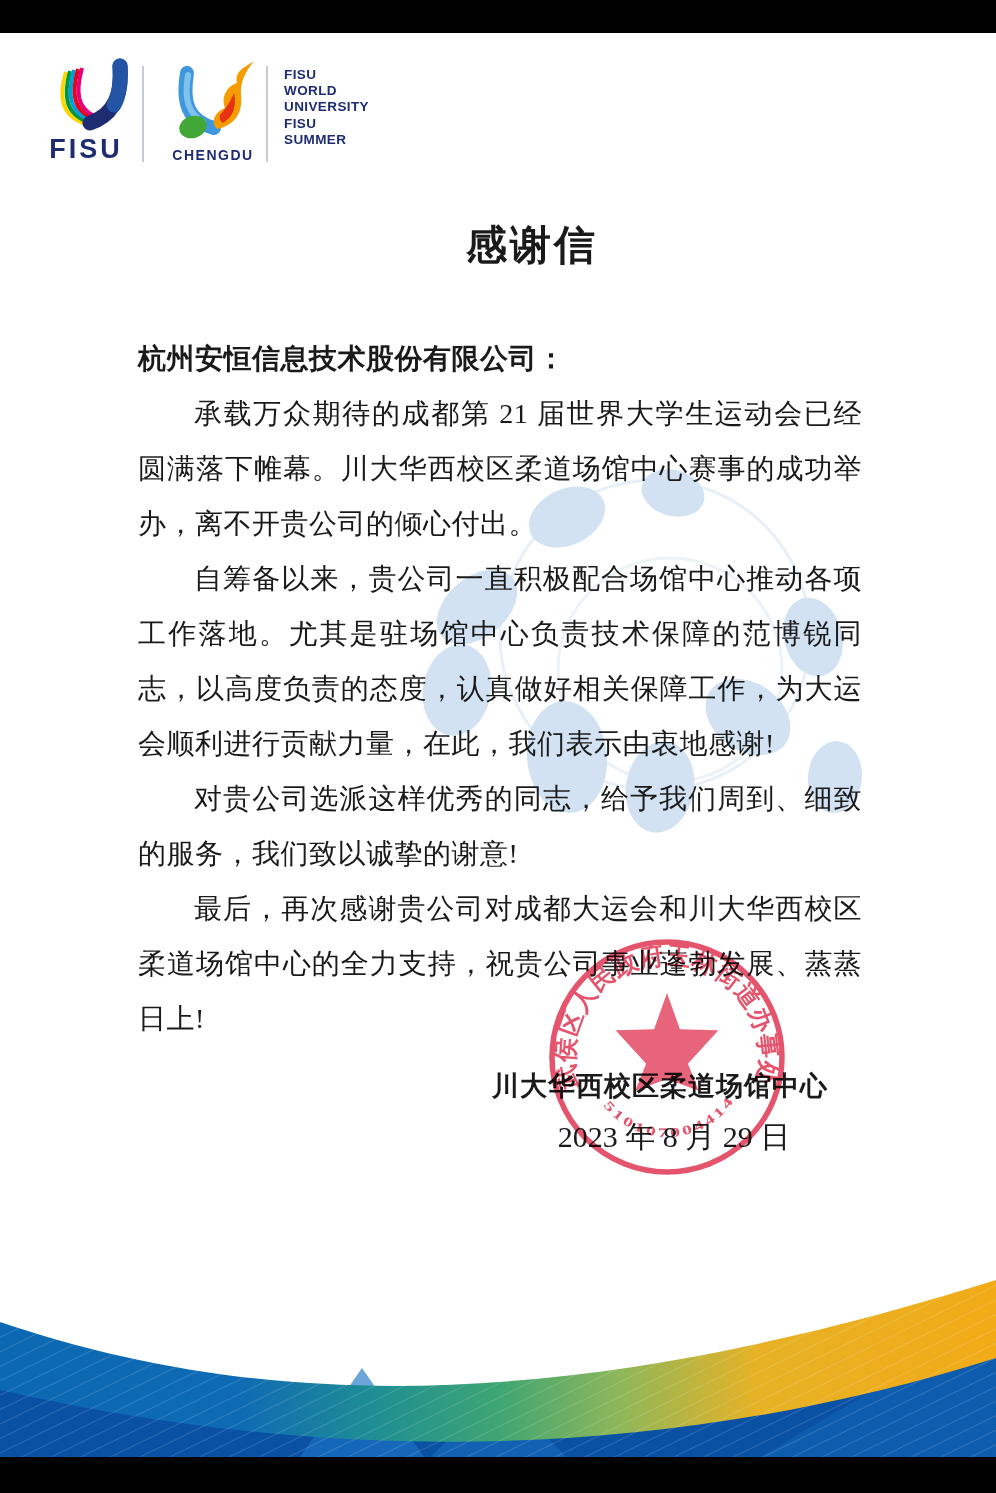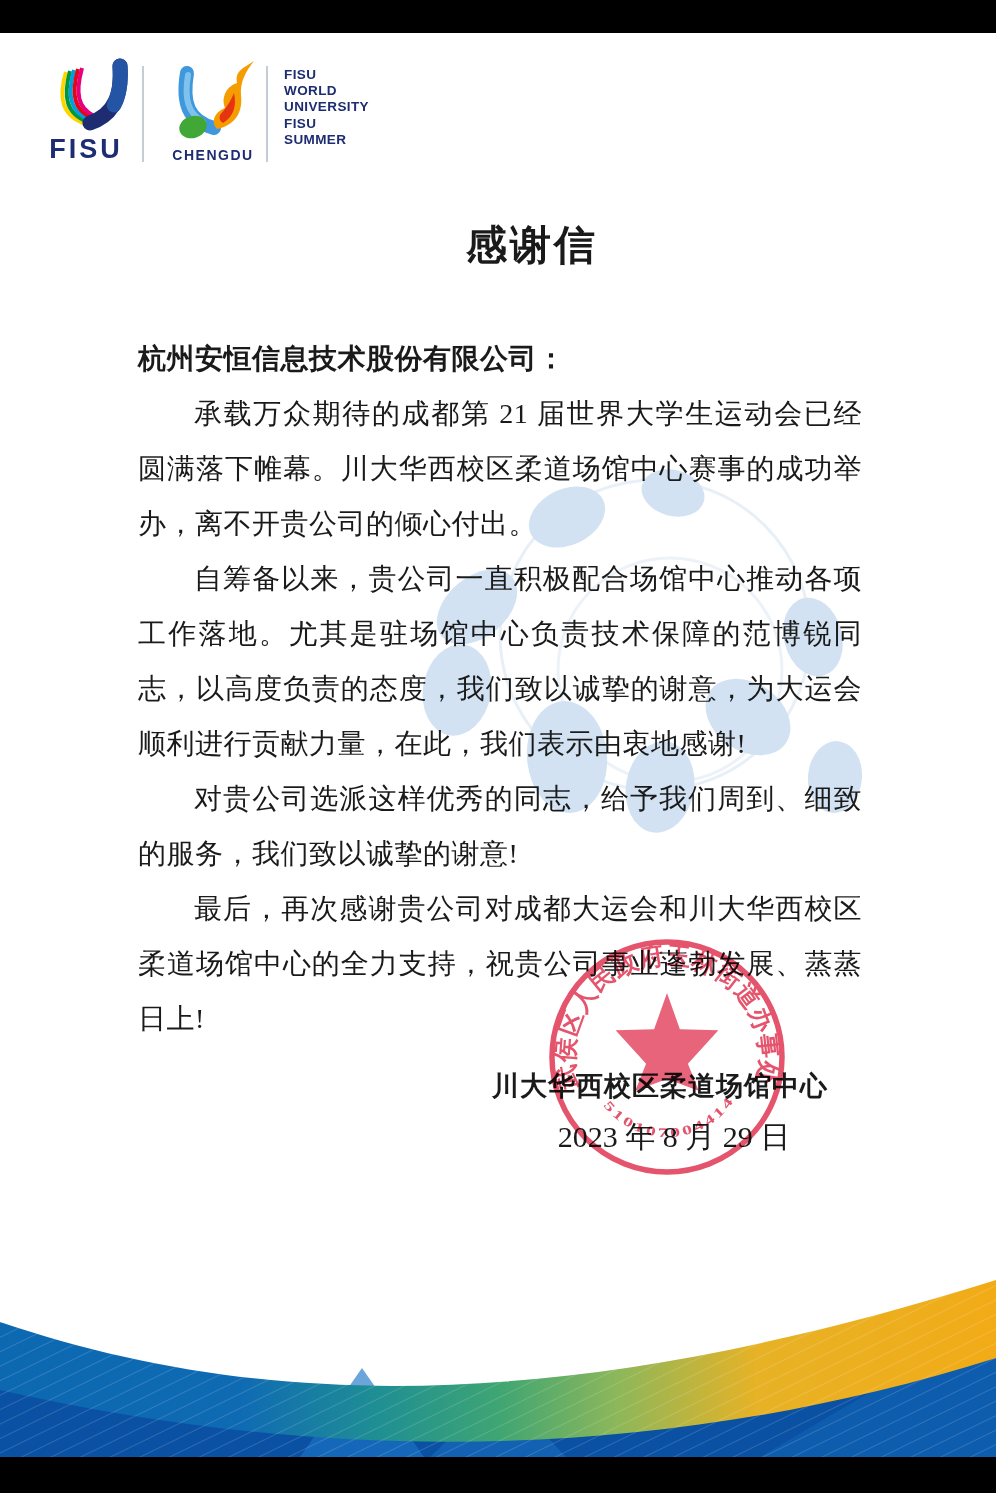--- a/index.html
+++ b/index.html
@@ -99,21 +99,21 @@
       <ellipse cx="398" cy="182" rx="29" ry="40" transform="rotate(-15 398 182)"></ellipse>
       <ellipse cx="420" cy="322" rx="27" ry="36" transform="rotate(5 420 322)"></ellipse>
     </g>
   </svg>
 
   <div id="letter-title">感谢信</div>
 
   <div id="letter-body">
     <p class="salutation">杭州安恒信息技术股份有限公司：</p>
     <p>承载万众期待的成都第 21 届世界大学生运动会已经圆满落下帷幕。川大华西校区柔道场馆中心赛事的成功举办，离不开贵公司的倾心付出。</p>
-    <p>自筹备以来，贵公司一直积极配合场馆中心推动各项工作落地。尤其是驻场馆中心负责技术保障的范博锐同志，以高度负责的态度，我们致以诚挚的谢意，为大运会顺利进行贡献力量，在此，我们表示由衷地感谢!</p>
+    <p>自筹备以来，贵公司一直积极配合场馆中心推动各项工作落地。尤其是驻场馆中心负责技术保障的范博锐同志，以高度负责的态度，认真做好相关保障工作，为大运会顺利进行贡献力量，在此，我们表示由衷地感谢!</p>
     <p>对贵公司选派这样优秀的同志，给予我们周到、细致的服务，我们致以诚挚的谢意!</p>
     <p>最后，再次感谢贵公司对成都大运会和川大华西校区柔道场馆中心的全力支持，祝贵公司事业蓬勃发展、蒸蒸日上!</p>
   </div>
 
   <svg id="stamp" width="256" height="250" viewBox="0 0 256 250">
     <defs>
       <path id="arc-top" d="M40.6,155.8 A93,93 0 1 1 215.4,155.8" fill="none"></path>
       <path id="arc-bottom" d="M58.7,164 A80,80 0 0 0 197.3,164" fill="none"></path>
     </defs>
     <circle cx="128" cy="124" r="115" fill="none" stroke="#e2455f" stroke-width="5.5"></circle>

